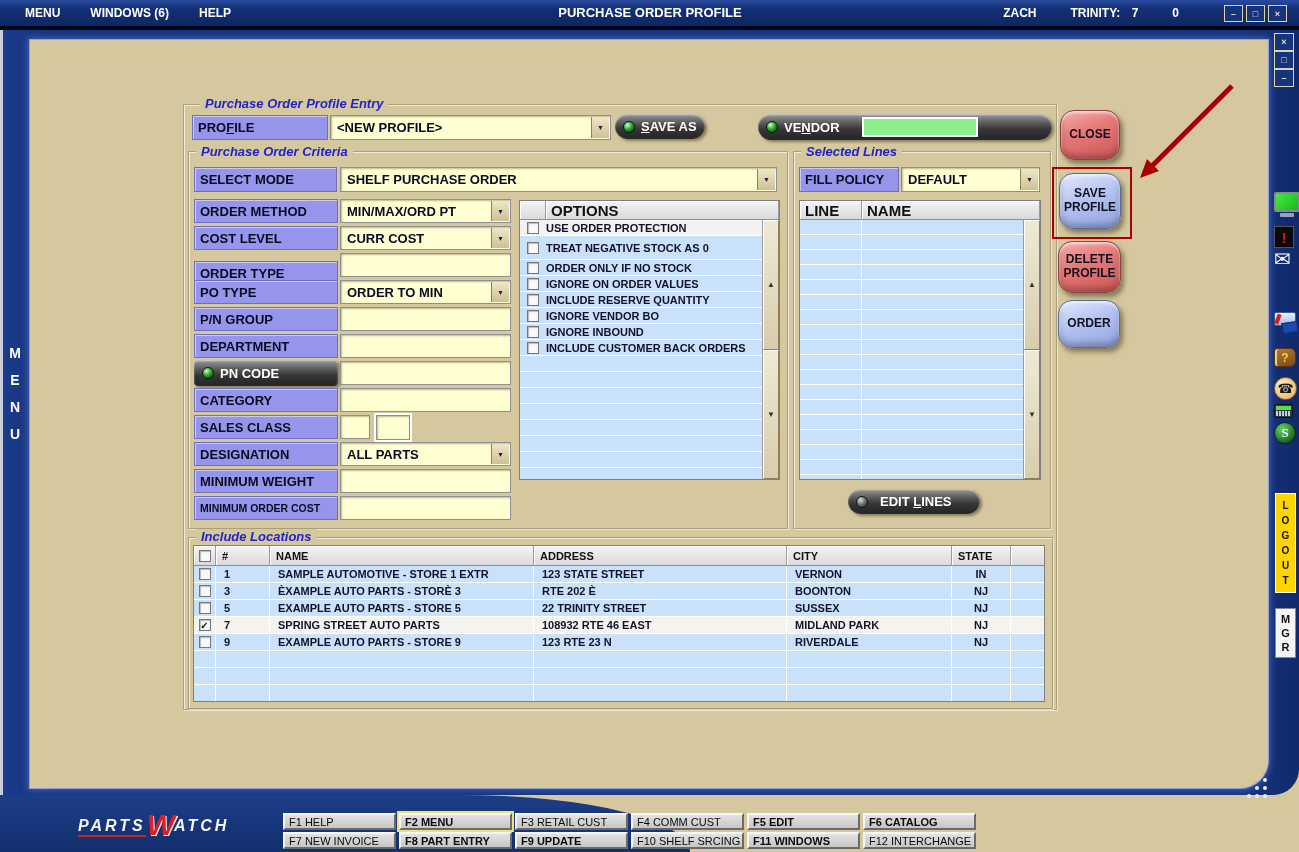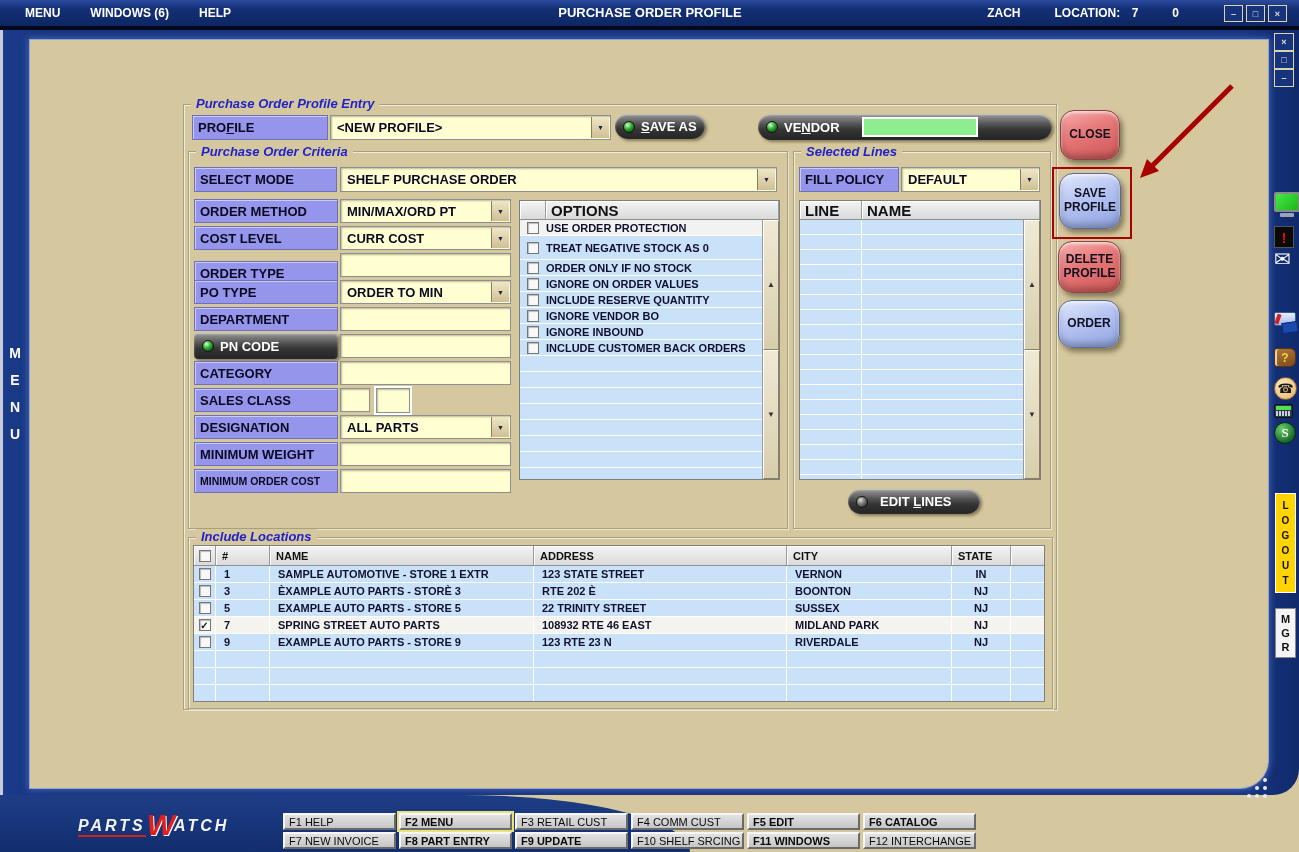--- a/index.html
+++ b/index.html
@@ -167,21 +167,21 @@
   <div class="titlebar">
     <div class="tb-left">
       <span>MENU</span>
       <span>WINDOWS (6)</span>
       <span>HELP</span>
     </div>
     <div class="tb-title">PURCHASE ORDER PROFILE</div>
     <div class="tb-right">
       <span>ZACH</span>
       <span>
-        <span>LOCATION:</span>
+        <span>TRINITY:</span>
         <span style="margin-left:8px;">7</span>
       </span>
       <span>0</span>
     </div>
     <div class="tb-winbtns" id="tb-winbtns">
         <div class="winbtn">–</div>
         <div class="winbtn">□</div>
         <div class="winbtn">×</div>
       </div>
   </div>
@@ -189,21 +189,21 @@
   <div class="frame"></div>
   <div class="canvas"></div>
   <div class="menu-rail" id="menu-rail">
       <div>M</div>
       <div>E</div>
       <div>N</div>
       <div>U</div>
     </div>
 
   <div class="group" style="left:183px;top:104px;width:872px;height:604px;"></div>
-  <div class="grp-label" style="left:191px;top:96px;">Purchase Order Profile Entry</div>
+  <div class="grp-label" style="left:200px;top:96px;">Purchase Order Profile Entry</div>
 
   <div class="plabel" style="left:192px;top:115px;width:136px;height:25px;">
     <span>PRO<u>F</u>ILE</span>
   </div>
   <div class="yfield" style="left:330px;top:115px;width:281px;height:25px;">
     <span>&lt;NEW PROFILE&gt;</span>
     <span class="dd-btn">▼</span>
   </div>
   <div class="pill" style="left:615px;top:114px;width:90px;height:25px;">
     <span class="led"></span>
@@ -245,20 +245,26 @@
         <div class="plabel" style="left: 0px; top: 8px; width: 144px; height: 24px;">ORDER TYPE</div>
         <div class="yfield" style="left: 146px; top: 0px; width: 171px; height: 24px;">
           <span></span>
         </div>
       </div>
       <div style="position: relative; height: 24px; margin-bottom: 3px;">
         <div class="plabel" style="left: 0px; top: 0px; width: 144px; height: 24px;">PO TYPE</div>
         <div class="yfield" style="left: 146px; top: 0px; width: 171px; height: 24px;">
           <span>ORDER TO MIN</span>
           <span class="dd-btn">▼</span>
+        </div>
+      </div>
+      <div style="position: relative; height: 24px; margin-bottom: 3px;">
+        <div class="plabel" style="left: 0px; top: 0px; width: 144px; height: 24px;">P/N GROUP</div>
+        <div class="yfield" style="left: 146px; top: 0px; width: 171px; height: 24px;">
+          <span></span>
         </div>
       </div>
       <div style="position: relative; height: 24px; margin-bottom: 3px; padding-left: 7px;">
         <div class="plabel" style="left: 0px; top: 0px; width: 144px; height: 24px;">DEPARTMENT</div>
         <div class="yfield" style="left: 146px; top: 0px; width: 171px; height: 24px;">
           <span></span>
         </div>
       </div>
       <div style="position: relative; height: 24px; margin-bottom: 3px;">
         <div class="pill" style="left: 0px; top: -1px; width: 144px; height: 26px; border-radius: 4px; justify-content: flex-start;">

